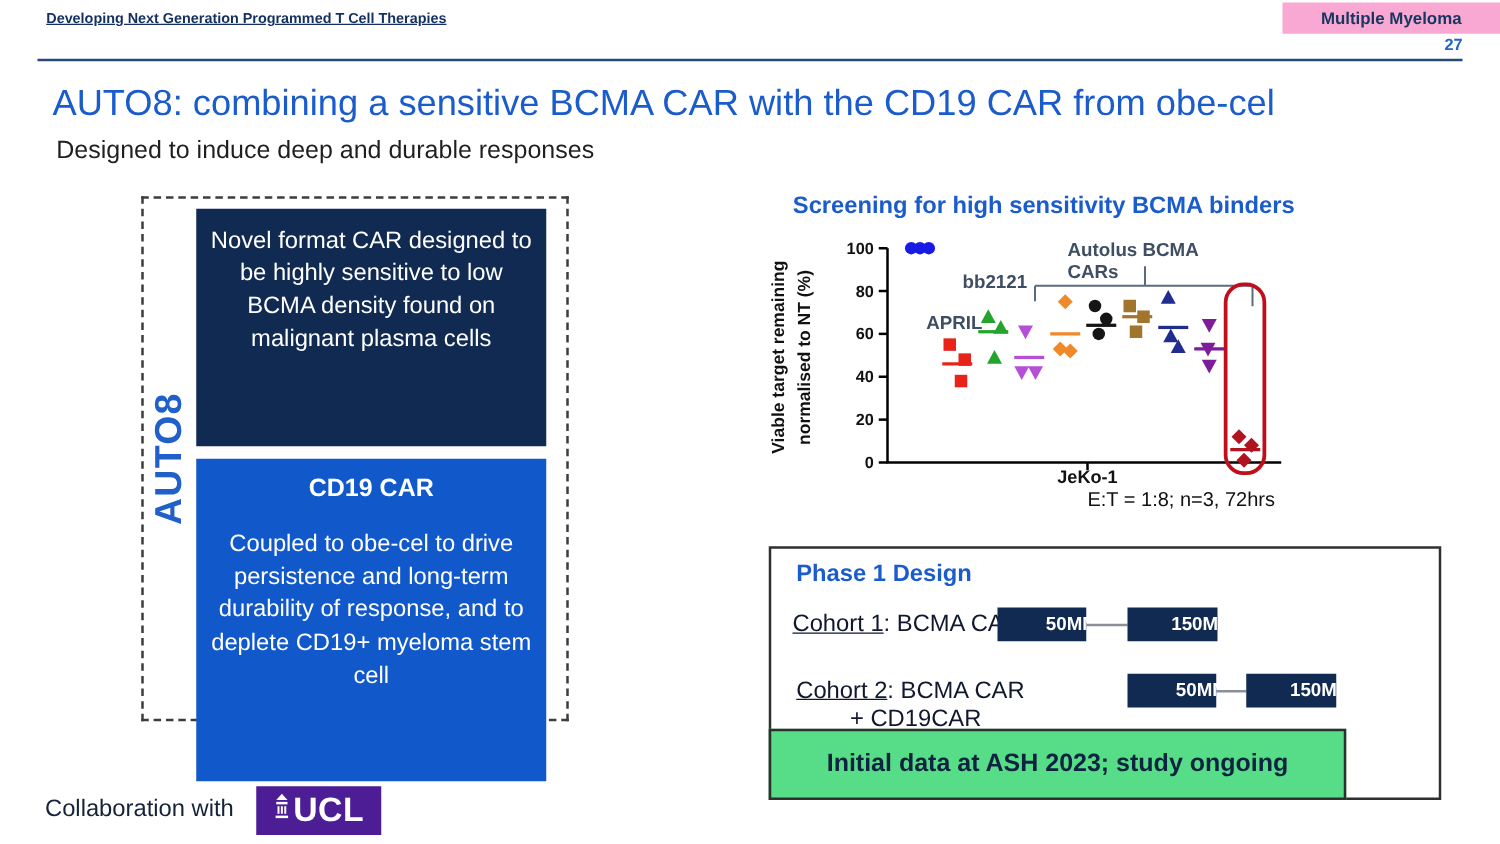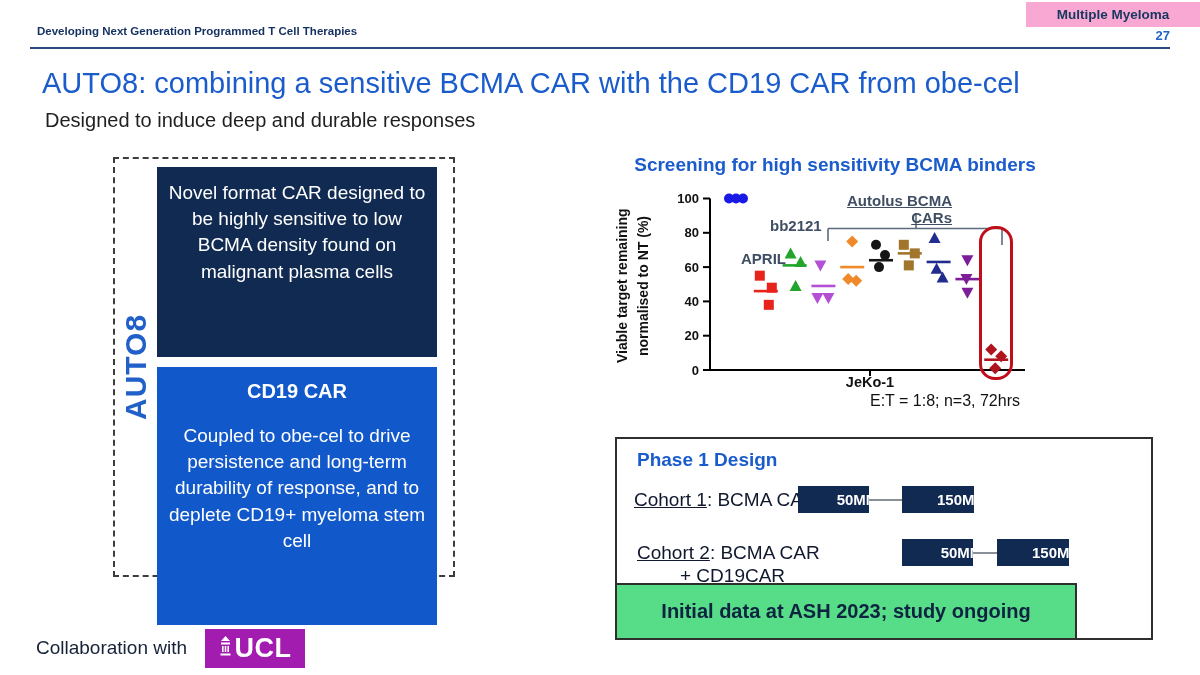--- a/index.html
+++ b/index.html
@@ -3,21 +3,21 @@
 <meta charset="utf-8">
 <style>
   * { margin:0; padding:0; box-sizing:border-box; }
   html,body { background:#fff; }
   body { font-family:"Liberation Sans", sans-serif; }
   #slide { position:relative; width:1200px; height:675px; background:#fff; overflow:hidden; }
 
   
   .badge { position:absolute; left:1026px; top:2px; width:174px; height:25px; background:#f9a8d4;
            display:flex; align-items:center; justify-content:center; font-size:13.5px; font-weight:600; color:#16375f; }
-  .eyebrow { position:absolute; left:37px; top:25px; font-size:11.5px; font-weight:700; color:#13305f; }
+  .eyebrow { position:absolute; left:37px; top:9px; font-size:11.5px; font-weight:700; color:#13305f;text-decoration:underline; }
   .pagenum { position:absolute; left:1146px; top:28px; width:24px; text-align:right; font-size:13px; font-weight:700; color:#2464c8; }
   .divider { position:absolute; left:30px; top:47px; width:1140px; border-top:2px solid #27497b; }
   .title { position:absolute; left:42px; top:67px; width:1120px; font-size:29px; color:#1b5ccc; }
   .subtitle { position:absolute; left:45px; top:109px; font-size:20px; color:#1f1f1f; }
 
   
   .dashed-box { position:absolute; left:113px; top:157px; width:342px; height:420px; border:2px dashed #3d3d3d; background:#fff; }
   .auto8-label { position:absolute; left:113px; top:157px; width:46px; height:420px; display:flex; align-items:center; justify-content:center;
                  writing-mode:vertical-rl; transform:rotate(180deg); font-size:30px; font-weight:700; color:#2060c8; letter-spacing:1px; }
   .car-box { position:absolute; left:157px; width:280px; color:#fff; text-align:center; padding:13px 10px 8px 10px; }
@@ -27,40 +27,40 @@
   .car-body { font-size:19px; line-height:1.38; }
 
   
   .chart-title { position:absolute; left:610px; top:154px; width:450px; text-align:center; font-size:19px; font-weight:700; color:#1b5ccc; }
   .ylabel { position:absolute; left:612px; top:193px; height:186px; writing-mode:vertical-rl; transform:rotate(180deg);
             white-space:pre-line; text-align:center; font-size:14px; font-weight:700; color:#111; line-height:1.5; }
   #scatter-svg { position:absolute; left:600px; top:150px; }
   .anno { position:absolute; font-size:15px; font-weight:600; color:#3f4e63; }
   .anno.april { left:698px; top:250px; width:88px; text-align:right; }
   .anno.bb2121 { left:770px; top:217px; }
-  .anno.bracket { left:812px; top:192px; width:140px; text-align:right;text-decoration:underline; }
+  .anno.bracket { left:854px; top:192px; width:140px; text-align:left; }
   .red-highlight { position:absolute; left:979px; top:226px; width:34px; height:154px;
                    border:3.5px solid #c00f1a; border-radius:16px; pointer-events:none; }
   .xcat { position:absolute; left:830px; top:374px; width:80px; text-align:center; font-size:14.5px; font-weight:700; color:#111; }
   .footnote { position:absolute; left:856px; top:392px; width:164px; text-align:right; font-size:16px; color:#111; }
 
   
   .phase-box { position:absolute; left:615px; top:437px; width:538px; height:203px; border:2px solid #2f2f2f; background:#fff; }
   .phase-title { position:absolute; left:20px; top:10px; font-size:19px; font-weight:700; color:#1b5ccc; }
   .cohort-text { position:absolute; font-size:19px; color:#10182e; line-height:25px; }
   .cohort-text .u { text-decoration:underline; }
   .dose-box { position:absolute; height:27px; background:#102a52; color:#fff; font-size:15px; font-weight:600;
               display:flex; align-items:center; justify-content:center;padding-left:48px; }
   .connector { position:absolute; height:2px; background:#8a8f98; }
   .banner { position:absolute; left:-2px; bottom:-2px; width:462px; height:57px; background:#57dc87; border:2px solid #2f2f2f;
             display:flex; align-items:center; justify-content:center; font-size:20px; font-weight:700; color:#0d2340; }
 
   
   .collab { position:absolute; left:36px; top:637px; font-size:19px; color:#152238; }
-  .ucl-logo { position:absolute; left:205px; top:629px; width:100px; height:39px; background:#a21caf; color:#fff;
+  .ucl-logo { position:absolute; left:205px; top:629px; width:100px; height:39px; background:#4c1d95; color:#fff;
               display:flex; align-items:center; justify-content:center; gap:3px; }
   .ucl-text { font-size:27px; font-weight:800; letter-spacing:0.5px; }
 </style>
 </head>
 <body>
 
 <div id="slide">
 
   <div class="badge">Multiple Myeloma</div>
   <div class="eyebrow">Developing Next Generation Programmed T Cell Therapies</div>

